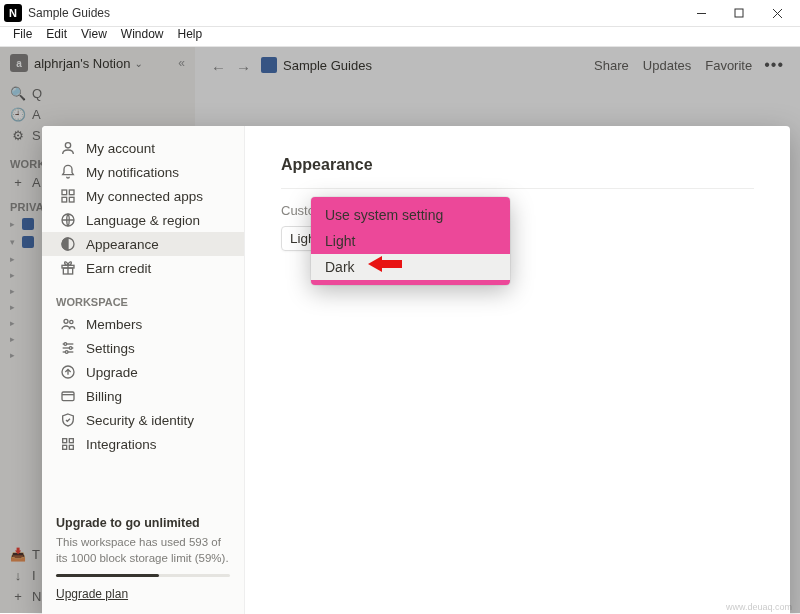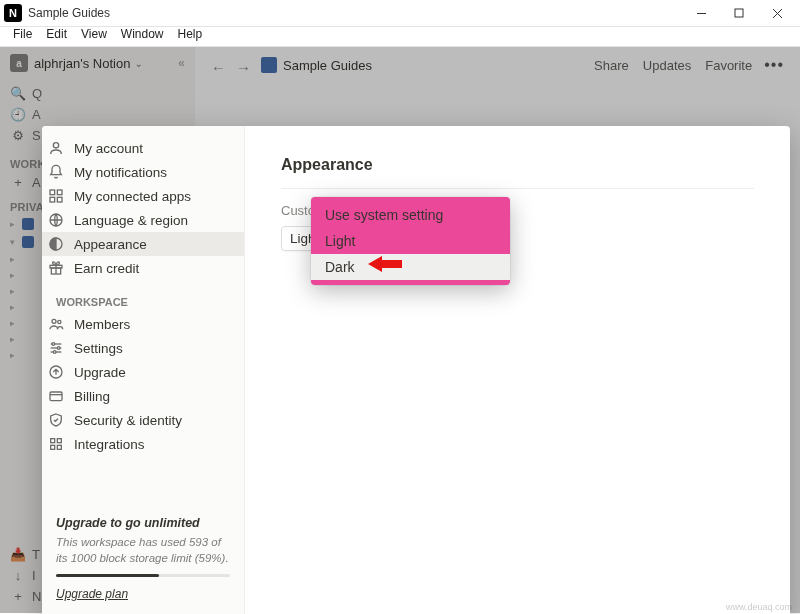--- a/index.html
+++ b/index.html
@@ -37,25 +37,25 @@
     .topbar .dots { margin-left: 12px; font-size: 16px; color: #555; letter-spacing: 1px; }
     
     .page-body { padding: 30px 40px; position: relative; background:#fff; height: calc(100% - 36px);}
     
     .dim-overlay { position: absolute; top: 0; left: 0; right: 0; bottom: 0; background: rgba(15,15,15,0.28); z-index: 5; }
     
     .settings-modal { position: absolute; top: 79px; left: 42px; right: 10px; height: 495px; background: #fff; border-radius: 4px; box-shadow: 0 8px 30px rgba(0,0,0,0.25); z-index: 10; display: flex; }
     
     .settings-sidebar { width: 203px; background: #fbfbfa; border-right: 1px solid #eee; padding: 10px 0; display: flex; flex-direction: column; border-radius: 4px 0 0 4px; overflow: hidden;}
     .ss-section { font-size: 11px; font-weight: 600; color: #7d7c78; padding: 6px 14px 4px; }
-    .ss-item { display: flex; align-items: center; padding: 4px 6px; font-size: 13.5px; color: #37352f; }
+    .ss-item { display: flex; align-items: center; padding: 4px 18px; font-size: 13.5px; color: #37352f; }
     .ss-item.active { background: #ebeae7; }
     .ss-item .sicon { width: 20px; display: flex; justify-content: flex-start; margin-right: 6px; color: #6e6d6b; }
     .ss-item .sicon svg { width: 16px; height: 16px; }
-    .ss-upgrade { margin-top: auto; padding: 10px 14px; font-size: 12px; color: #37352f; font-style: italic; }
+    .ss-upgrade { margin-top: auto; padding: 10px 14px; font-size: 12px; color: #37352f; }
     .ss-upgrade .ut { font-weight: 600; margin-bottom: 4px; font-size: 12.5px;}
     .ss-upgrade .ud { color: #7d7c78; font-size: 11.5px; line-height: 1.4; margin-bottom: 8px;}
     .ss-upgrade .bar { height: 3px; background: #e5e4e0; border-radius: 2px; margin-bottom: 10px; position: relative; }
     .ss-upgrade .bar::after { content: ""; position: absolute; left: 0; top: 0; bottom: 0; width: 59%; background: #37352f; border-radius: 2px; }
     .ss-upgrade .ul { font-size: 12px; text-decoration: underline; color: #37352f; }
     
     .settings-main { flex: 1; padding: 30px 36px; }
     .settings-main h2 { font-size: 16px; font-weight: 600; color: #37352f; margin-bottom: 14px; }
     .settings-main hr { border: none; border-top: 1px solid #ededec; margin-bottom: 14px; }
     .settings-main .lbl { font-size: 13px; color: #888682; margin-bottom: 8px; }

